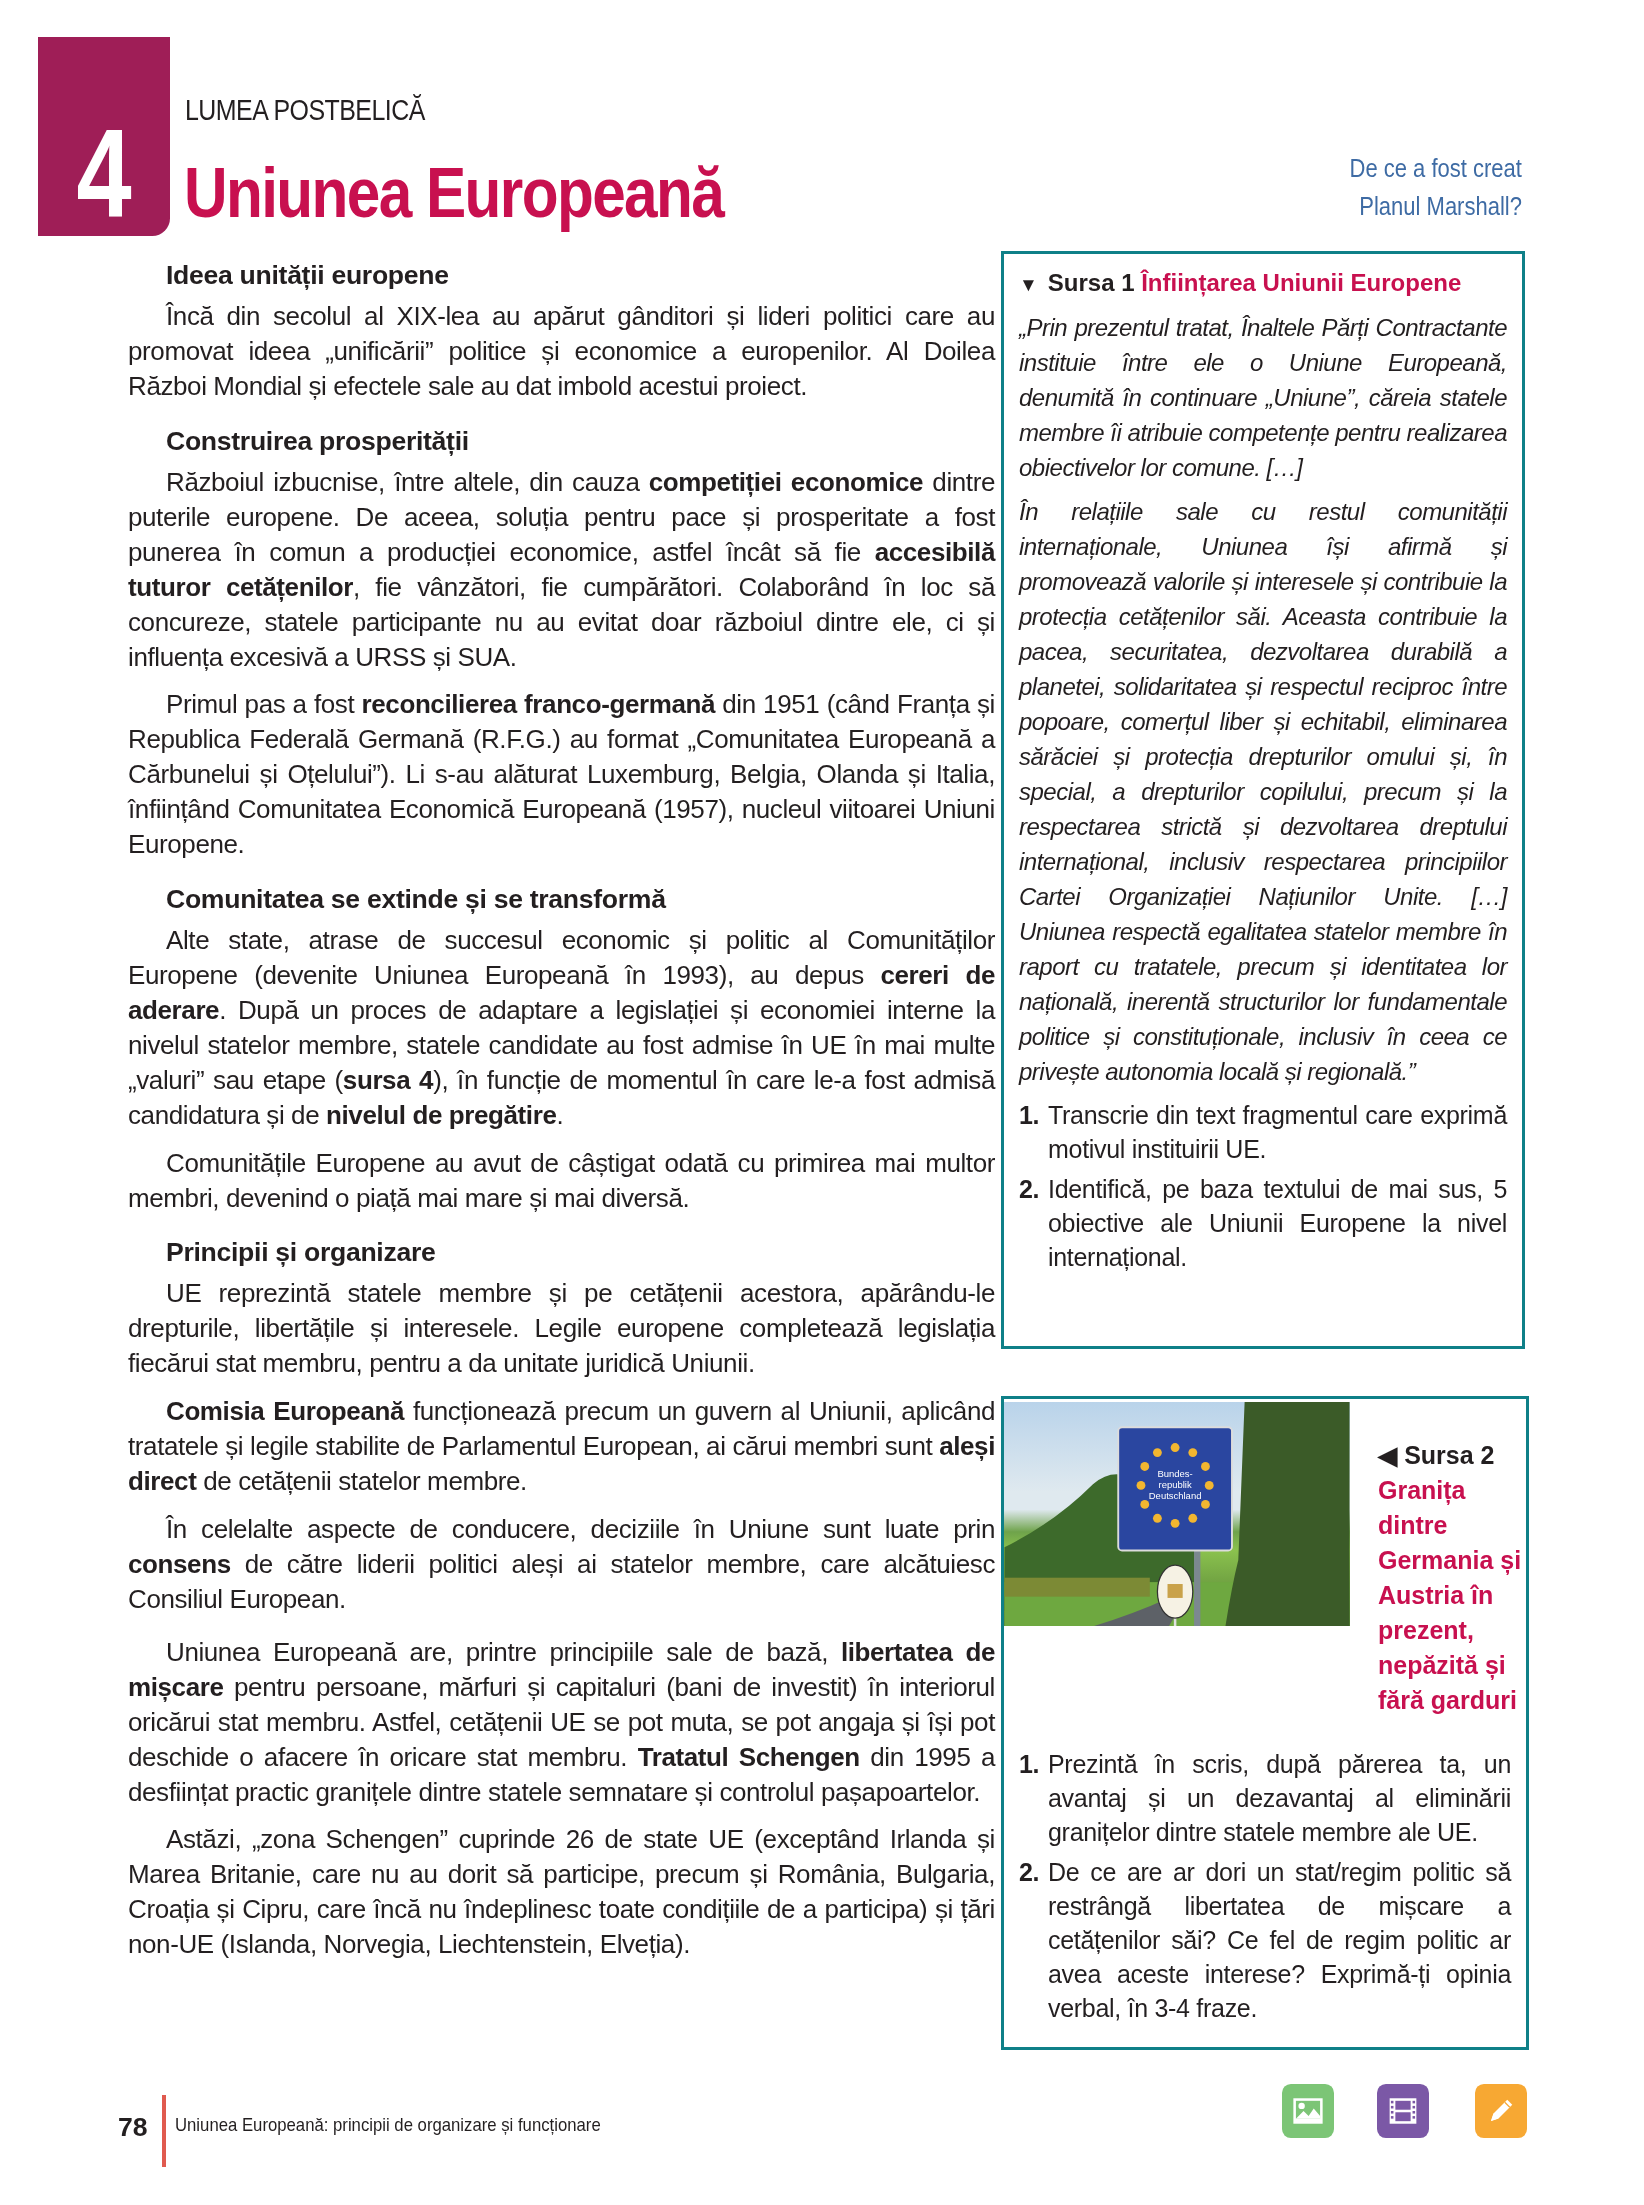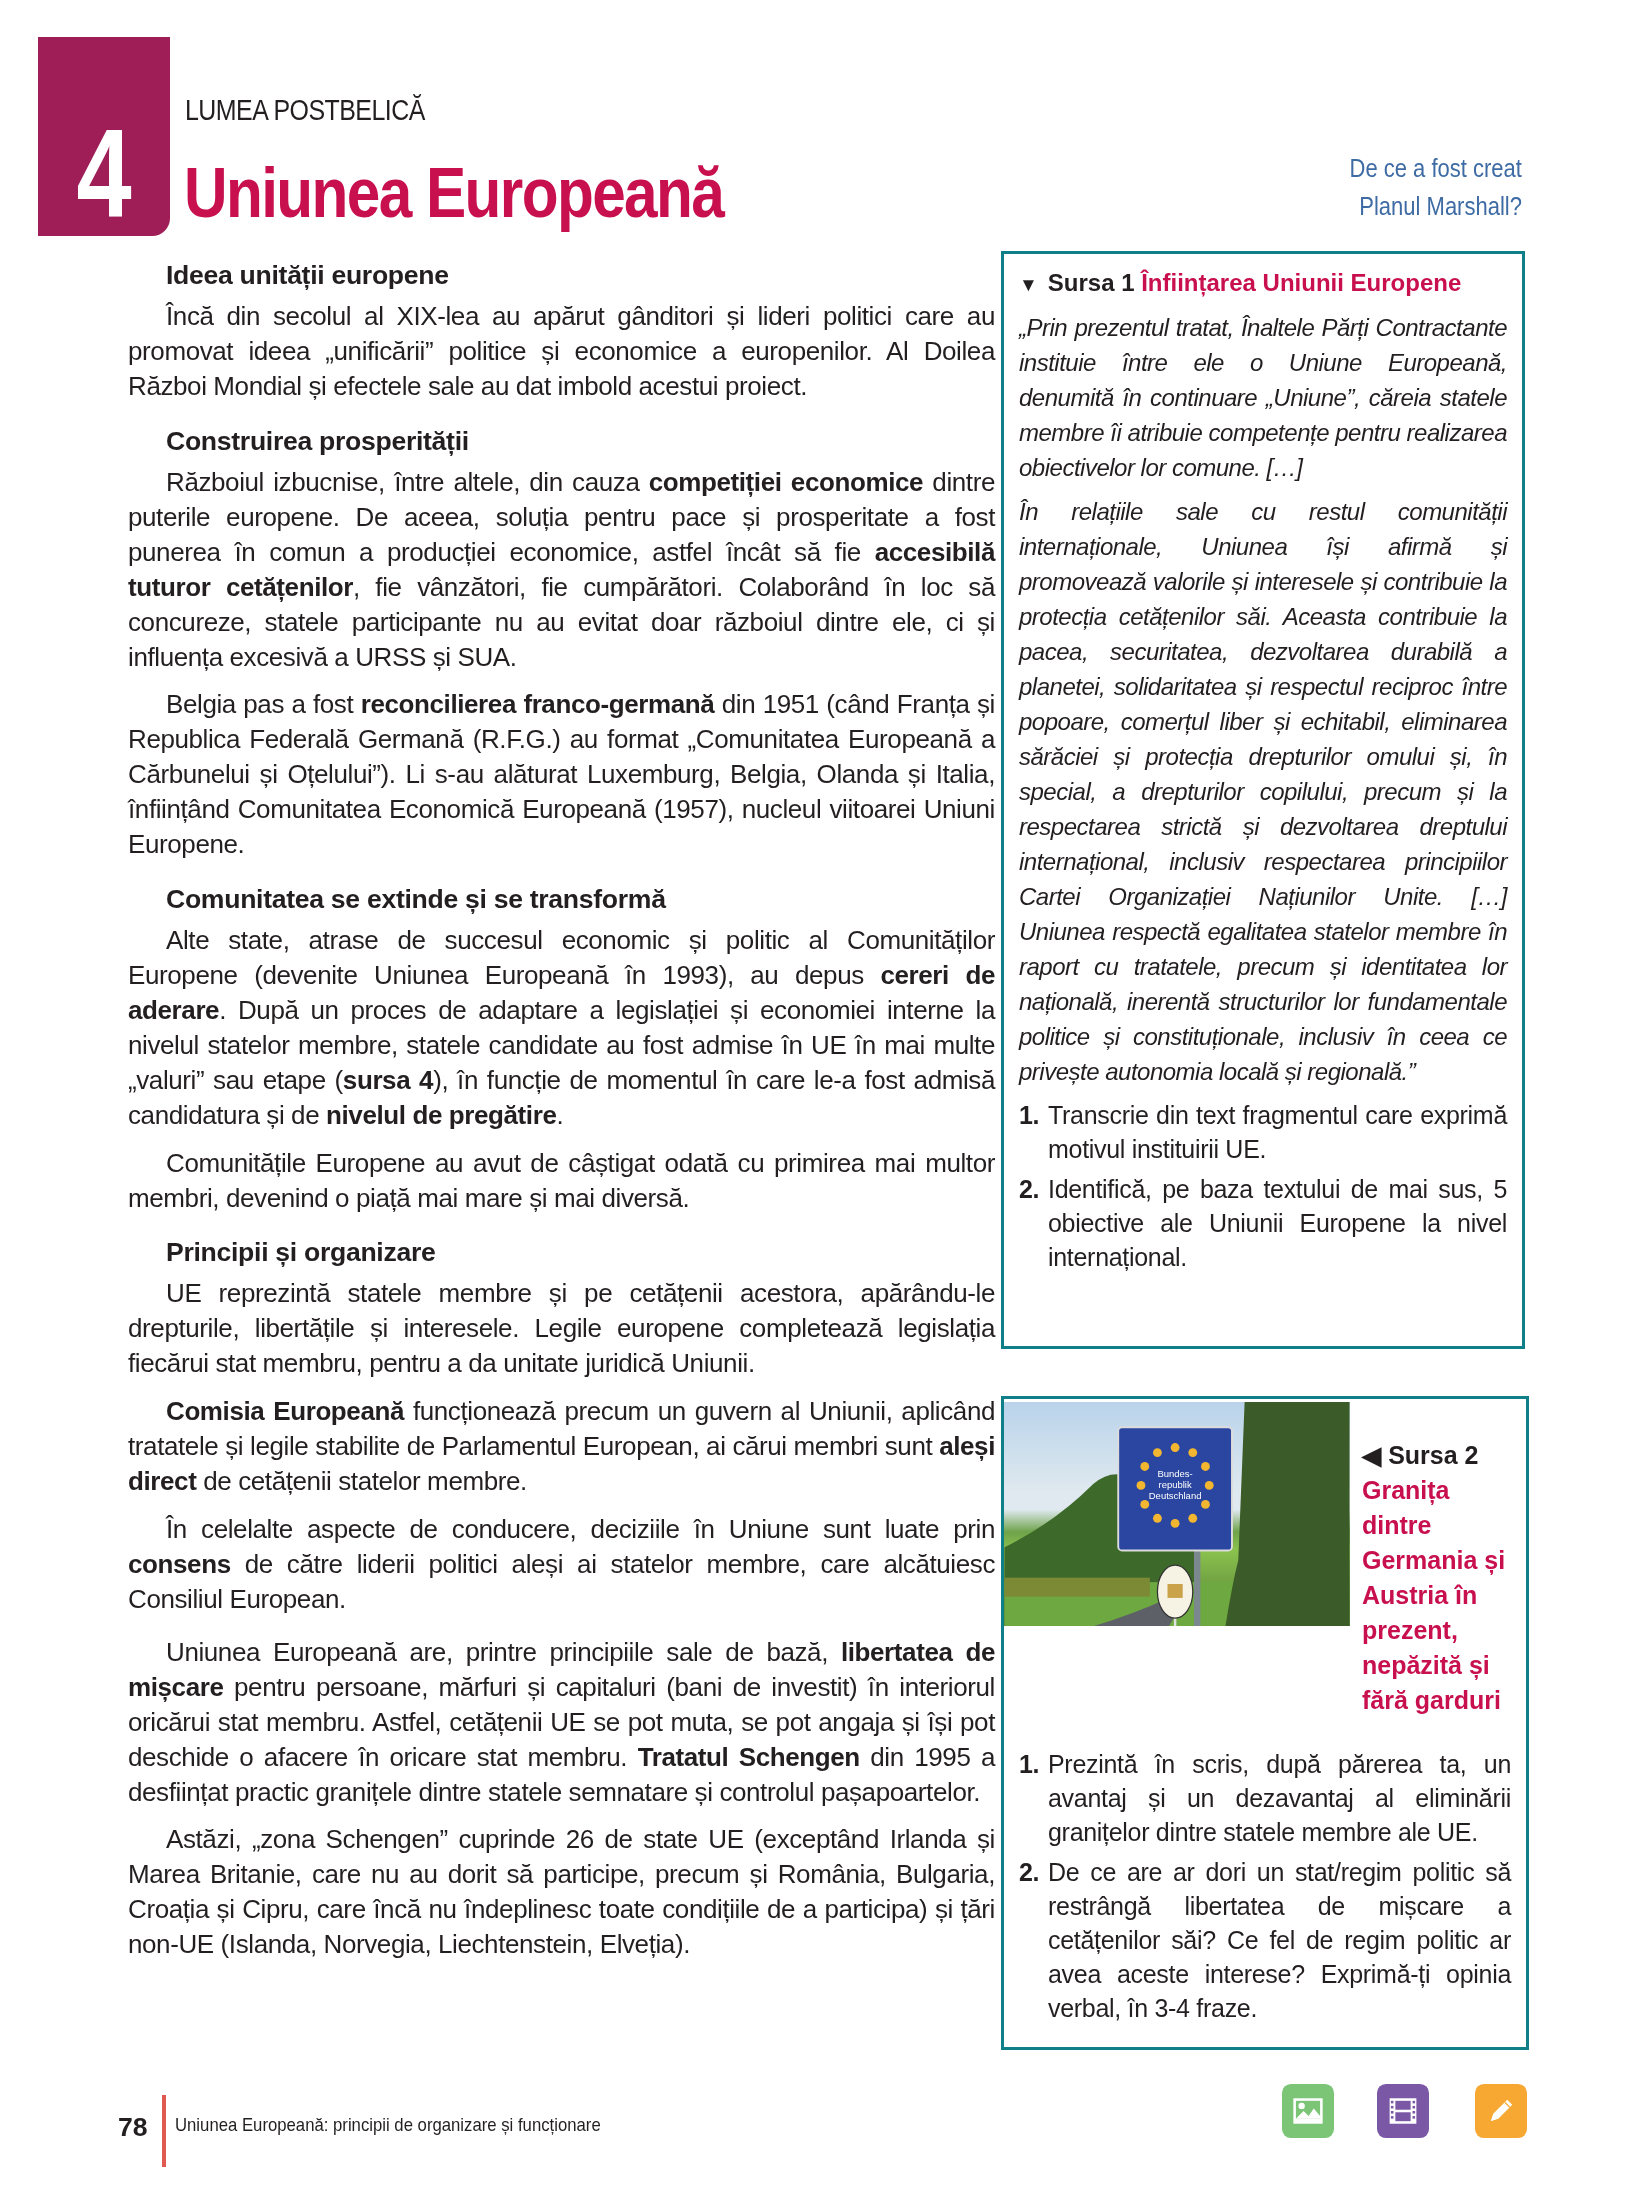--- a/index.html
+++ b/index.html
@@ -31,21 +31,21 @@
   .quote { font-style:italic; font-size:24px; line-height:35px; text-align:justify; letter-spacing:-0.5px; margin:0 0 8.9px 0; }
   .cite { font-size:24px; line-height:35px; text-align:center; margin:16.5px 0 15px 0; letter-spacing:-0.4px; }
   .q-list { list-style:none; margin:0; padding:0; }
   .q-list li { position:relative; padding-left:29px; font-size:25px; line-height:34px; text-align:justify; margin-bottom:6.3px; letter-spacing:-0.3px; }
   .q-list li .n { position:absolute; left:0; top:0; font-weight:bold; }
 
   .src2 { position:absolute; left:1001px; top:1396px; width:528px; height:654px;
          border:3.2px solid #0f8088; box-sizing:border-box; }
   .photo { position:absolute; left:0; top:2.5px; width:346px; height:224px; overflow:hidden;
          background:linear-gradient(#b9d3ea 0%, #dfe9ef 40%, #dfe9ef 48%, #6fa34b 58%, #8bc24e 66%, #4f7a33 100%); }
-  .src2-caption { position:absolute; left:358px; top:39px; width:152px; font-size:25px; line-height:35px; font-weight:bold; }
+  .src2-caption { position:absolute; left:374px; top:39px; width:152px; font-size:25px; line-height:35px; font-weight:bold; }
   .src2-caption .lbl { color:#231f20; }
   .src2-caption .pink { color:#c8104f; }
   .src2 .q-list { position:absolute; left:15px; right:15px; top:348px; }
   .ibtn { position:absolute; width:52px; height:54px; border-radius:8.9px; display:flex; align-items:center; justify-content:center; }
   .footer-num { position:absolute; left:141px; top:2112px; font-size:26.6px; font-weight:bold; }
   .footer-bar { position:absolute; left:134px; top:2095px; width:3.8px; height:72px; background:#e05a4f; left:134px; }
   .footer-num { left:118px; }
   .footer-text { position:absolute; left:146px; top:2114px; font-size:19px; color:#231f20; transform:scaleX(0.88); transform-origin:left; }
 </style>
 </head>
@@ -62,21 +62,21 @@
 </div>
 
 <div class="main" id="main-col">
     <div class="sec">
       <h3>Ideea unității europene</h3>
       <p><span>Încă din secolul al XIX-lea au apărut gânditori și lideri politici care au promovat ideea „unificării” politice și economice a europenilor. Al Doilea Război Mondial și efectele sale au dat imbold acestui proiect.</span></p>
     </div>
     <div class="sec">
       <h3>Construirea prosperității</h3>
       <p><span>Războiul izbucnise, între altele, din cauza </span><b>competiției economice</b><span> dintre puterile europene. De aceea, soluția pentru pace și prosperitate a fost punerea în comun a producției economice, astfel încât să fie </span><b>accesibilă tuturor cetățenilor</b><span>, fie vânzători, fie cumpărători. Colaborând în loc să concureze, statele participante nu au evitat doar războiul dintre ele, ci și influența excesivă a URSS și SUA.</span></p>
-      <p><span>Belgia pas a fost </span><b>reconcilierea franco-germană</b><span> din 1951 (când Franța și Republica Federală Germană (R.F.G.) au format „Comunitatea Europeană a Cărbunelui și Oțelului”). Li s-au alăturat Luxemburg, Belgia, Olanda și Italia, înființând Comunitatea Economică Europeană (1957), nucleul viitoarei Uniuni Europene.</span></p>
+      <p><span>Primul pas a fost </span><b>reconcilierea franco-germană</b><span> din 1951 (când Franța și Republica Federală Germană (R.F.G.) au format „Comunitatea Europeană a Cărbunelui și Oțelului”). Li s-au alăturat Luxemburg, Belgia, Olanda și Italia, înființând Comunitatea Economică Europeană (1957), nucleul viitoarei Uniuni Europene.</span></p>
     </div>
     <div class="sec">
       <h3>Comunitatea se extinde și se transformă</h3>
       <p><span>Alte state, atrase de succesul economic și politic al Comunităților Europene (devenite Uniunea Europeană în 1993), au depus </span><b>cereri de aderare</b><span>. După un proces de adaptare a legislației și economiei interne la nivelul statelor membre, statele candidate au fost admise în UE în mai multe „valuri” sau etape (</span><b>sursa 4</b><span>), în funcție de momentul în care le-a fost admisă candidatura și de </span><b>nivelul de pregătire</b><span>.</span></p>
       <p><span>Comunitățile Europene au avut de câștigat odată cu primirea mai multor membri, devenind o piață mai mare și mai diversă.</span></p>
     </div>
     <div class="sec">
       <h3>Principii și organizare</h3>
       <p><span>UE reprezintă statele membre și pe cetățenii acestora, apărându-le drepturile, libertățile și interesele. Legile europene completează legislația fiecărui stat membru, pentru a da unitate juridică Uniunii.</span></p>
       <p><b>Comisia Europeană</b><span> funcționează precum un guvern al Uniunii, aplicând tratatele și legile stabilite de Parlamentul European, ai cărui membri sunt </span><b>aleși direct</b><span> de cetățenii statelor membre.</span></p>

